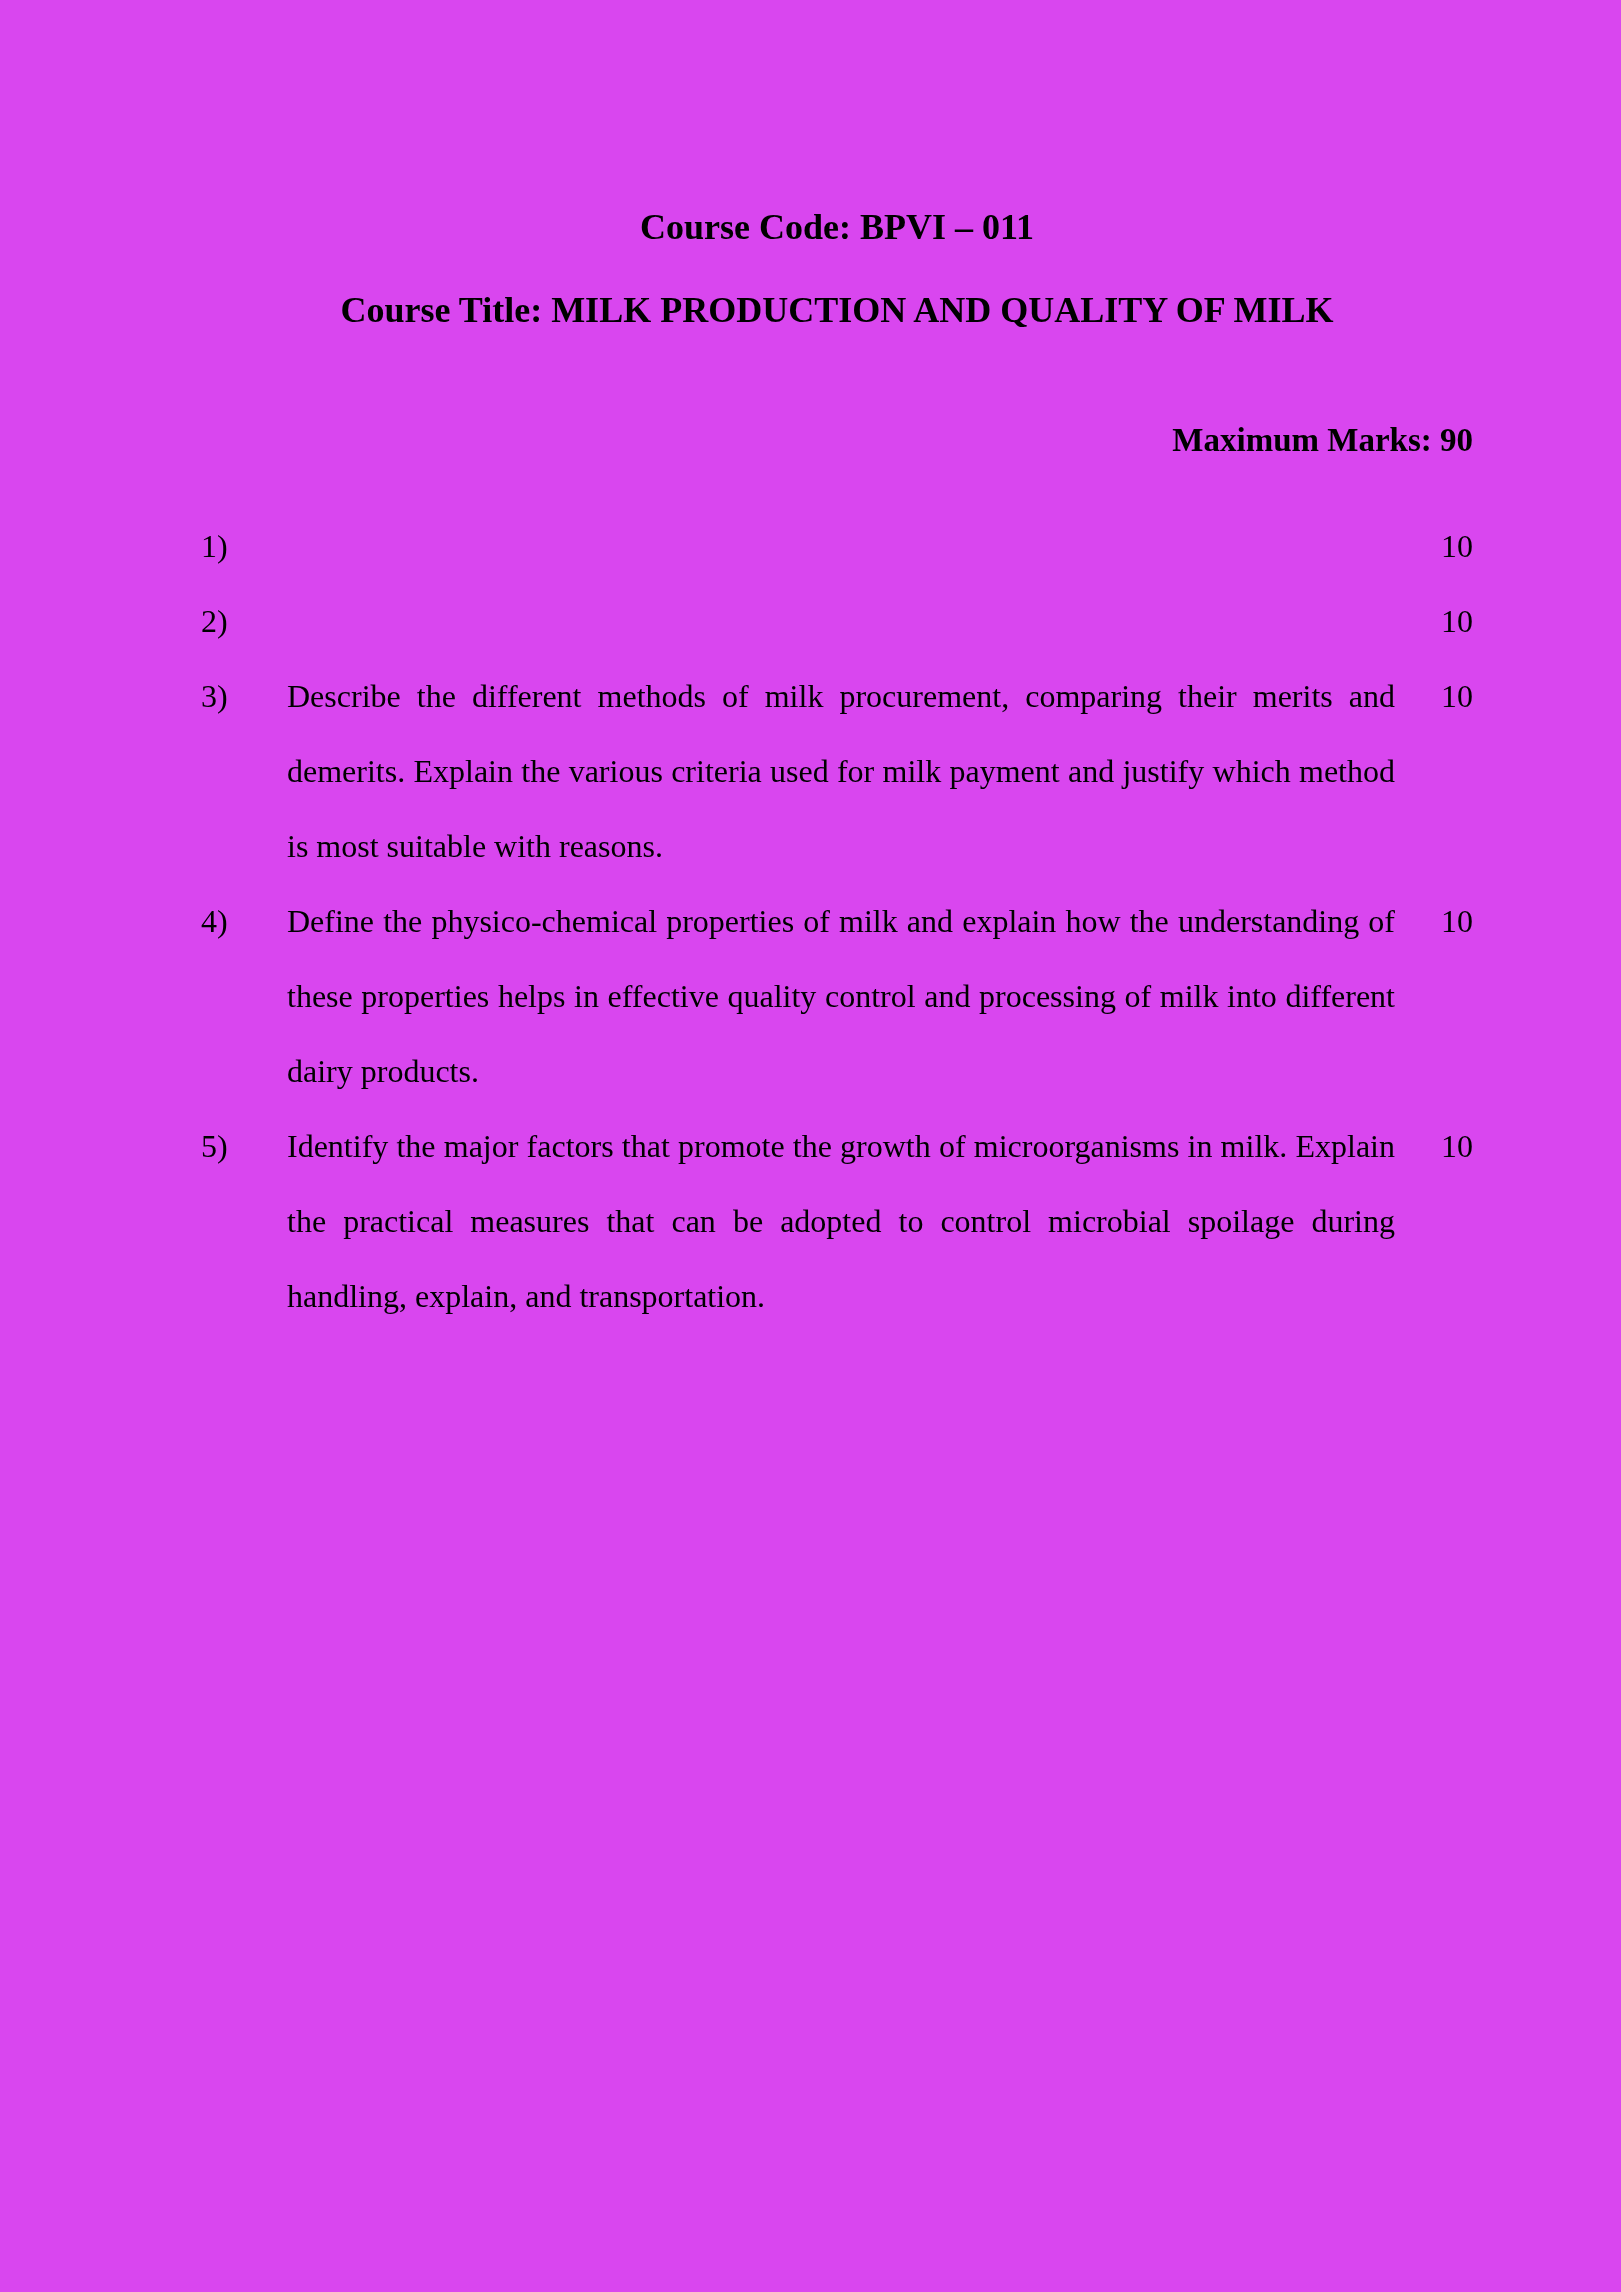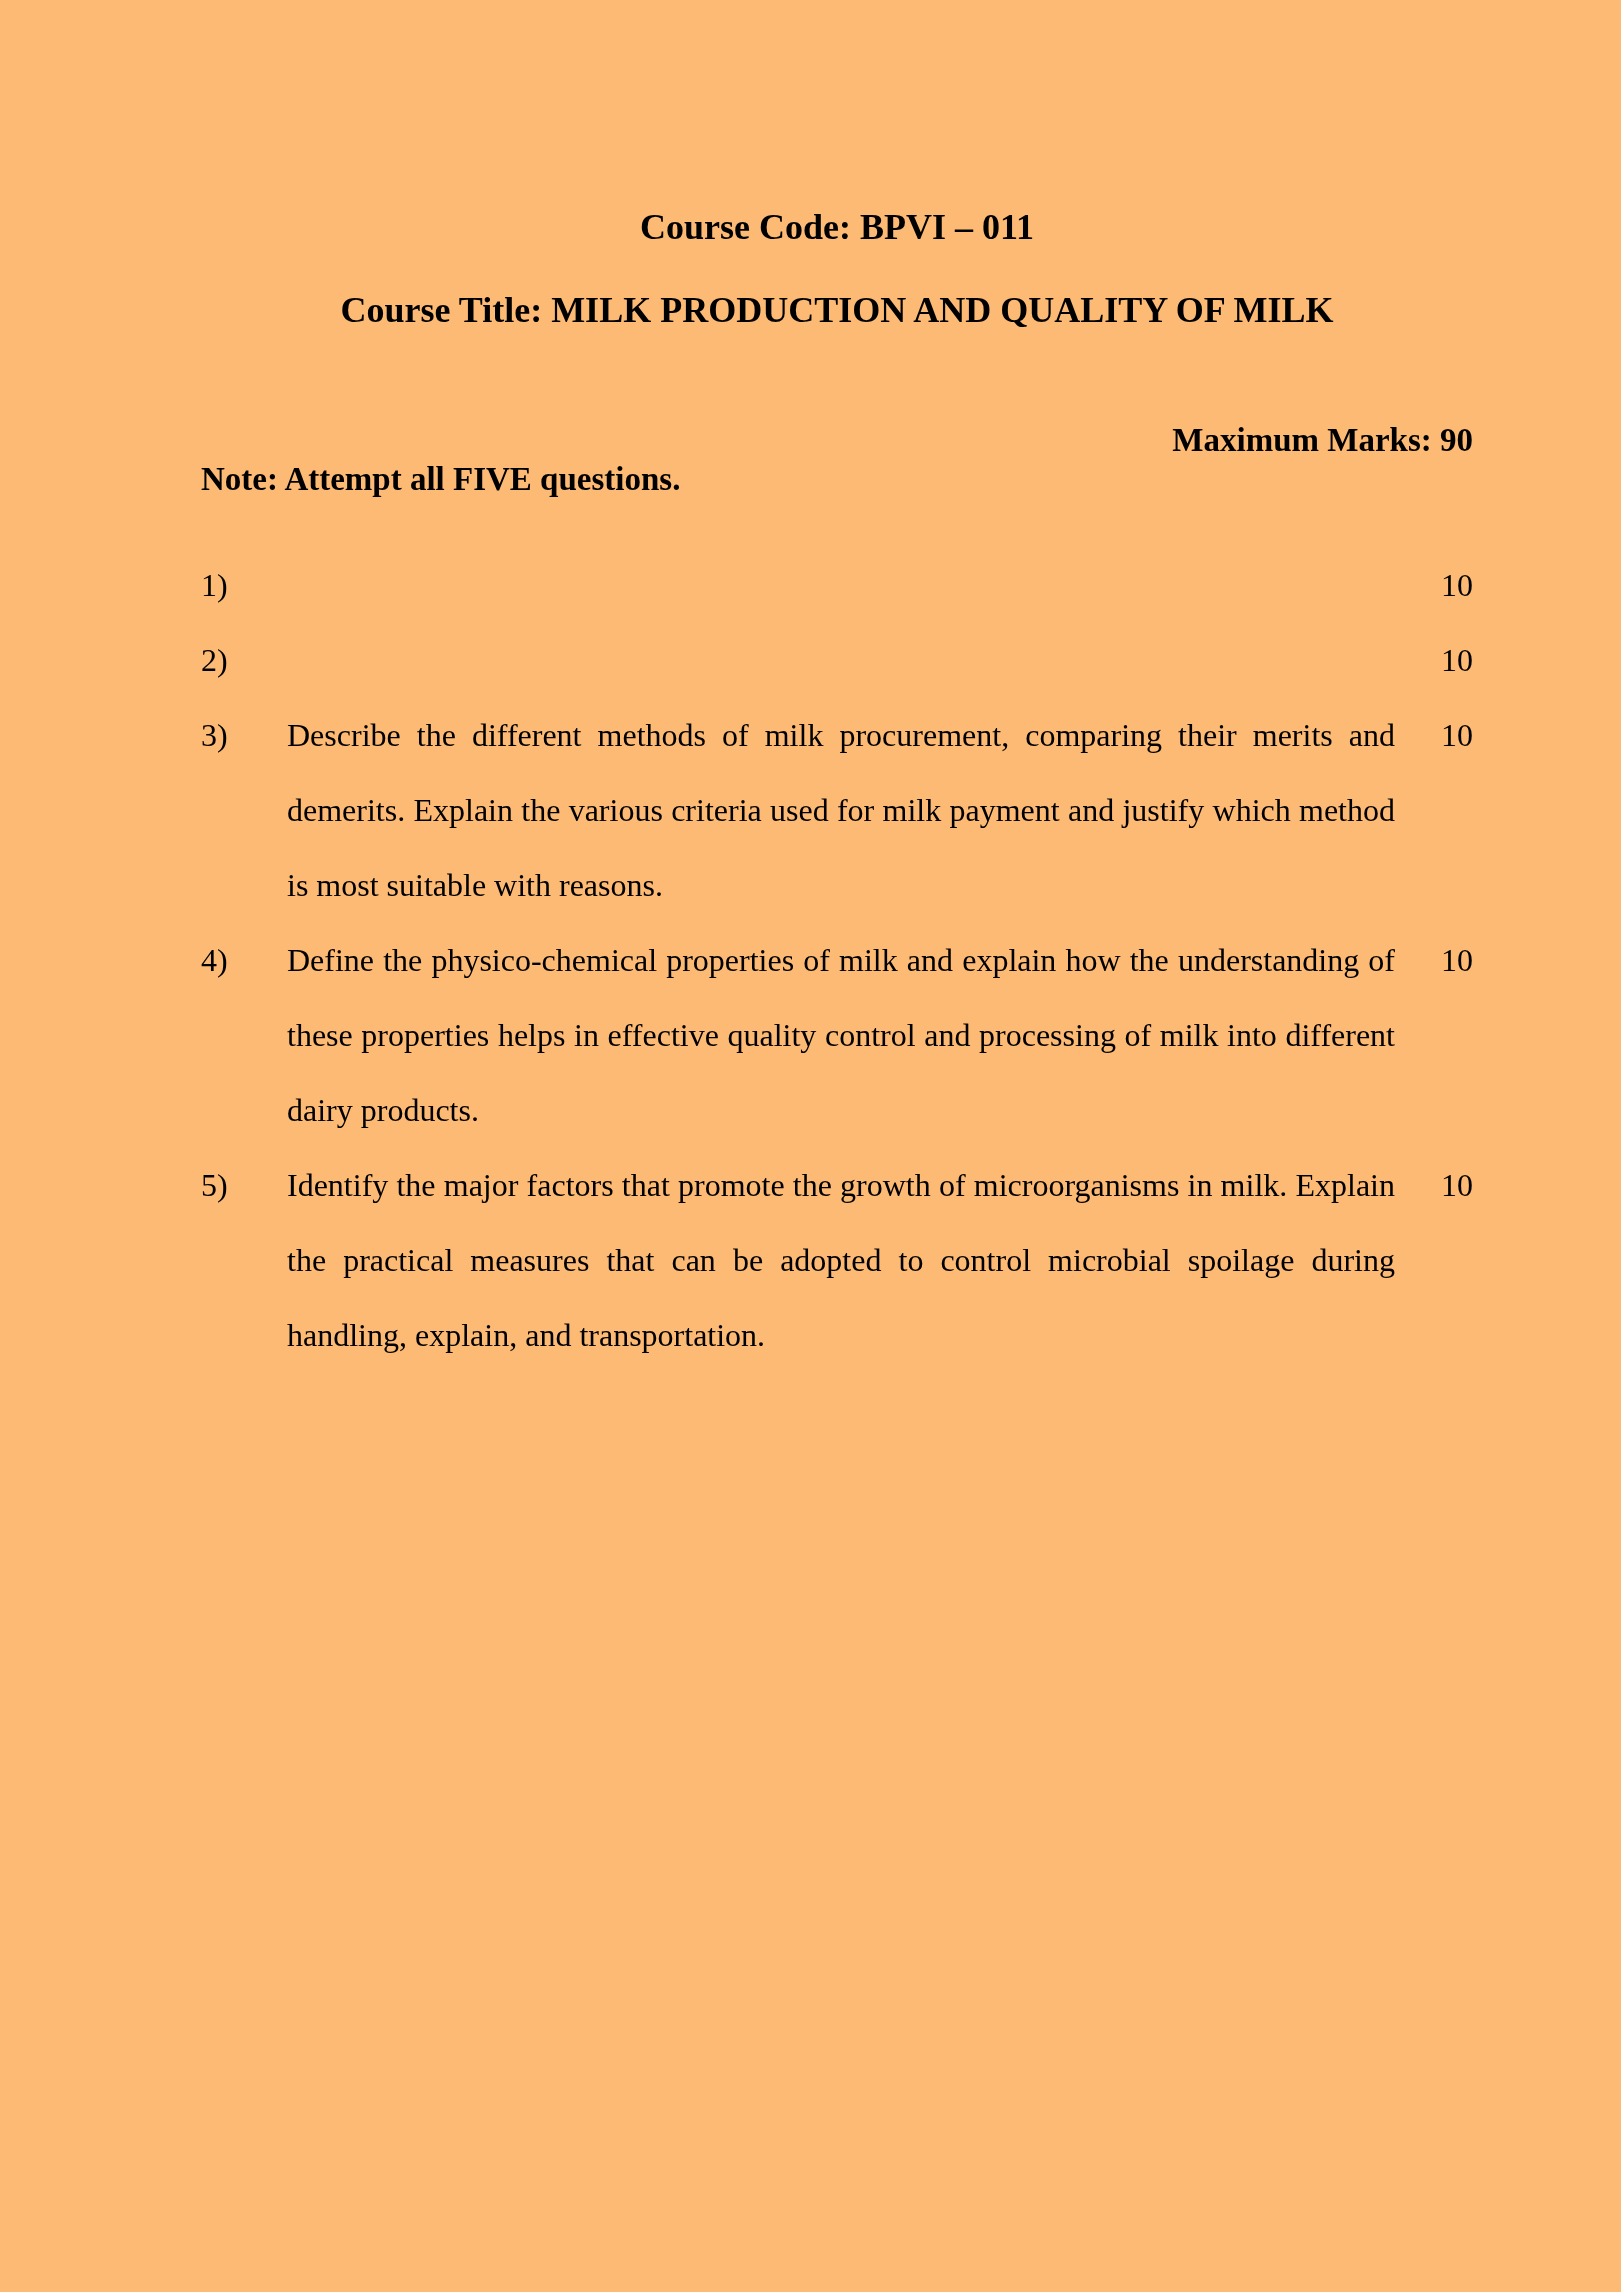--- a/index.html
+++ b/index.html
@@ -4,21 +4,21 @@
 <style>
   html, body {
     margin: 0;
     padding: 0;
     background: #ffffff;
   }
   .page {
     position: relative;
     width: 1621px;
     height: 2293px;
-    background: #fdba74;
+    background: #d946ef;
     color: #000000;
     font-family: "Liberation Serif", serif;
     box-sizing: border-box;
     padding: 206px 148px 0 201px;
     overflow: hidden;
   }
   .title-line {
     text-align: center;
     font-weight: bold;
     font-size: 36px;
@@ -67,21 +67,20 @@
 <body>
 
 <div class="page">
 
   <div class="title-line course-code">Course Code: BPVI – 011</div>
 
   <div class="title-line course-title">Course Title: MILK PRODUCTION AND QUALITY OF MILK</div>
 
   <div class="marks-line">Maximum Marks: 90</div>
 
-  <div class="note-line">Note: Attempt all FIVE questions.</div>
 
   <div class="questions">
     <div class="q-row">
       <div class="q-num">1)</div>
       <div class="q-marks">10</div>
     </div>
 
     <div class="q-row">
       <div class="q-num">2)</div>
       <div class="q-marks">10</div>

